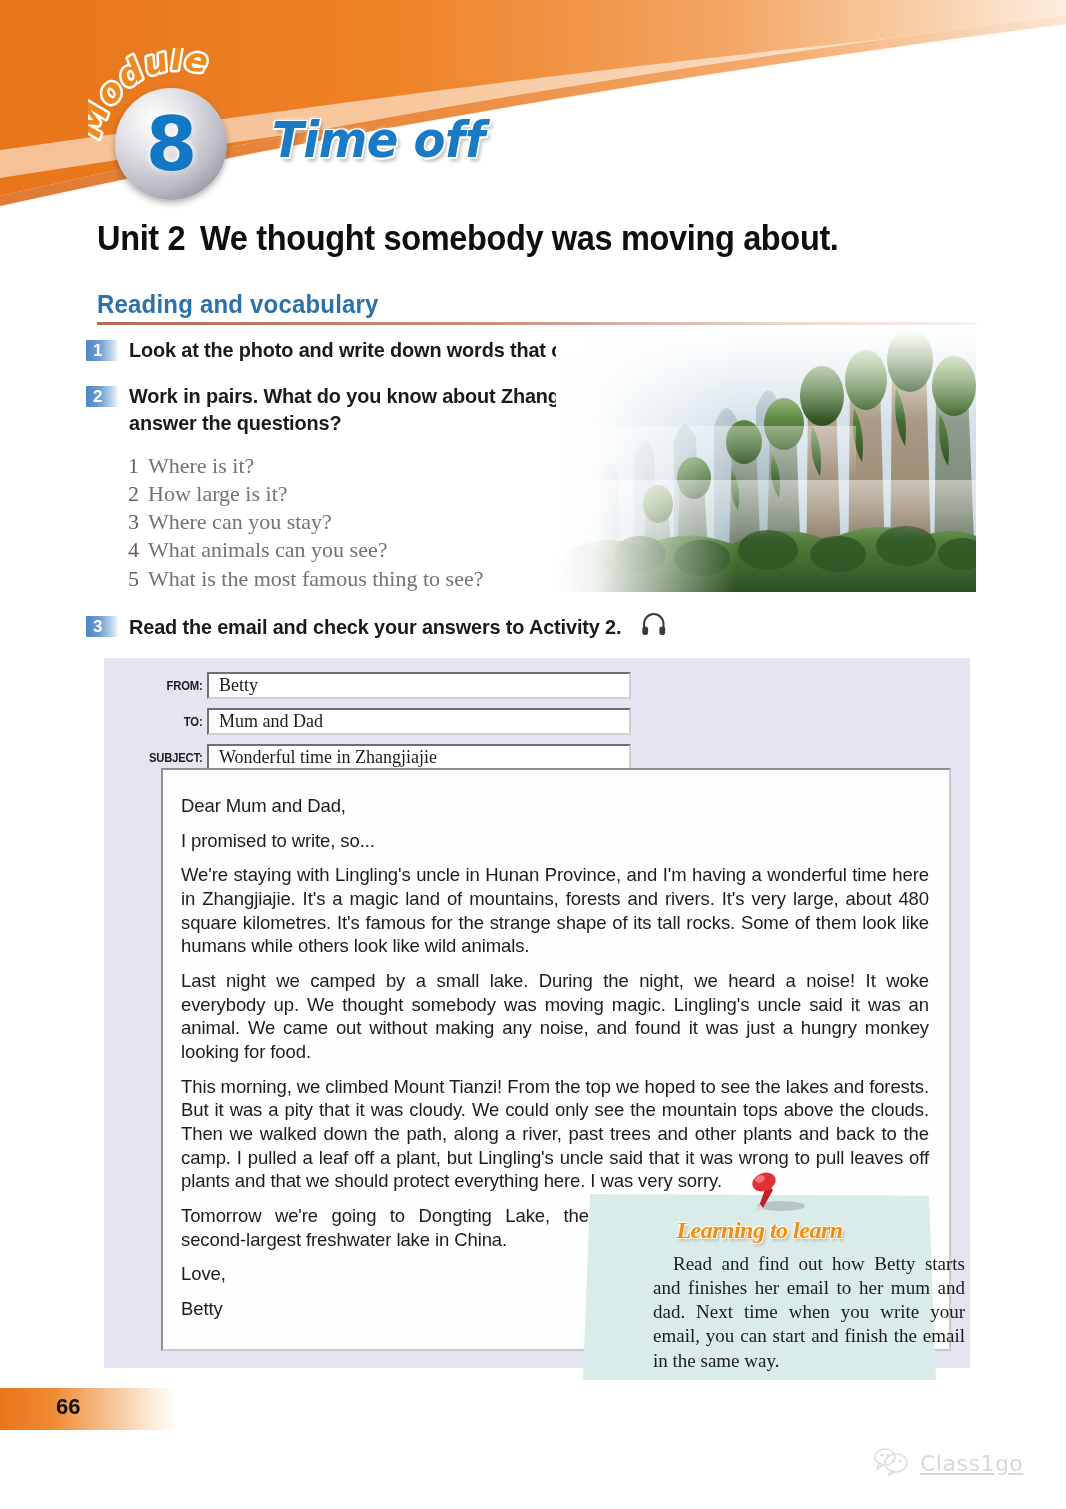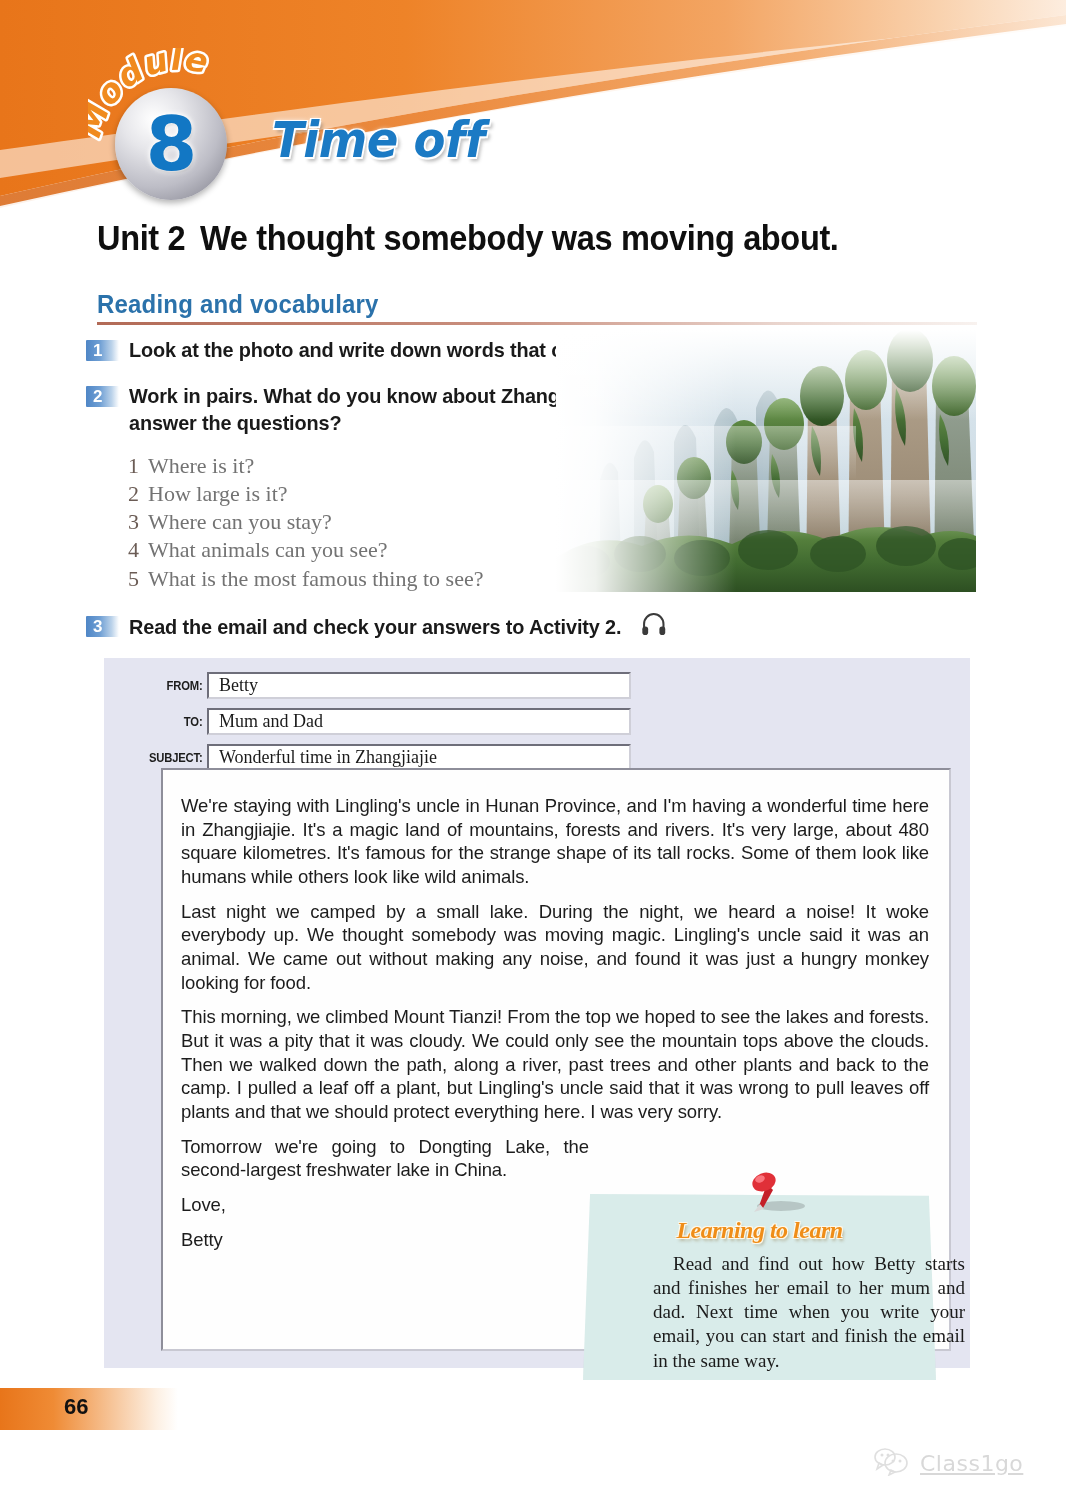--- a/index.html
+++ b/index.html
@@ -281,21 +281,21 @@
 
   
   .page-bar {
     position: absolute;
     left: 0; top: 1388px;
     width: 178px; height: 42px;
     background: linear-gradient(to right, #e8751a 0%, #ef8b35 30%, #f6c396 62%, #fdf0e3 88%, #ffffff 100%);
   }
   .page-num {
     position: absolute;
-    left: 64px; top: 1394px;
+    left: 56px; top: 1394px;
     font-family: "Liberation Sans", sans-serif;
     font-weight: bold;
     font-size: 22px;
     color: #111111;
   }
   .watermark {
     position: absolute;
     left: 872px; top: 1446px;
     display: flex;
     align-items: center;
@@ -511,20 +511,22 @@
       <div class="ef-label">TO:</div>
       <div class="ef-input">Mum and Dad</div>
     </div>
     <div class="email-field-row">
       <div class="ef-label">SUBJECT:</div>
       <div class="ef-input">Wonderful time in Zhangjiajie</div>
     </div>
   </div>
 
   <div class="email-body">
+    <p class="noj">Dear Mum and Dad,</p>
+    <p class="noj">I promised to write, so...</p>
     <p>We're staying with Lingling's uncle in Hunan Province, and I'm having a wonderful time here in Zhangjiajie. It's a magic land of mountains, forests and rivers. It's very large, about 480 square kilometres. It's famous for the strange shape of its tall rocks. Some of them look like humans while others look like wild animals.</p>
     <p>Last night we camped by a small lake. During the night, we heard a noise! It woke everybody up. We thought somebody was moving magic. Lingling's uncle said it was an animal. We came out without making any noise, and found it was just a hungry monkey looking for food.</p>
     <p>This morning, we climbed Mount Tianzi! From the top we hoped to see the lakes and forests. But it was a pity that it was cloudy. We could only see the mountain tops above the clouds. Then we walked down the path, along a river, past trees and other plants and back to the camp. I pulled a leaf off a plant, but Lingling's uncle said that it was wrong to pull leaves off plants and that we should protect everything here. I was very sorry.</p>
     <p class="narrow">Tomorrow we're going to Dongting Lake, the second-largest freshwater lake in China.</p>
     <p class="noj">Love,</p>
     <p class="noj">Betty</p>
   </div>
 </div>
 
 <div class="ltl">

